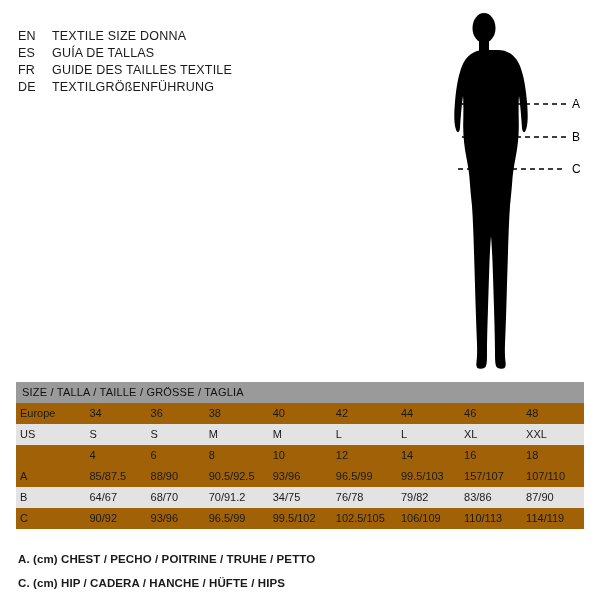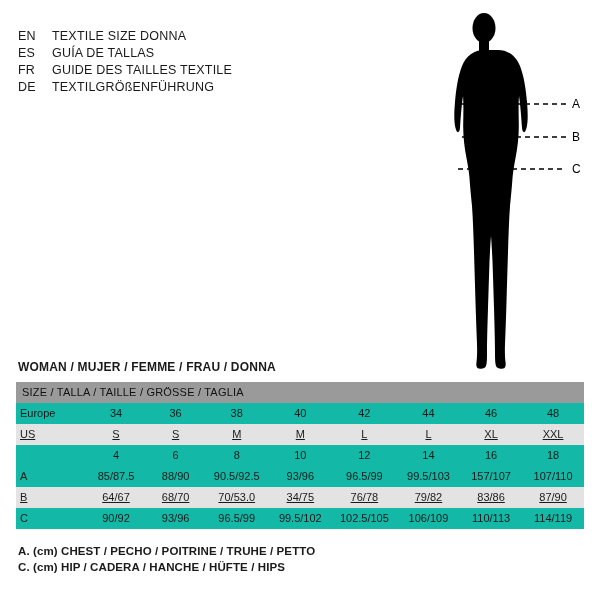--- a/index.html
+++ b/index.html
@@ -81,43 +81,42 @@
     line-height: 13px;
   }
   tr.head-row td {
     background: #9a9a9a;
     color: #111111;
     font-weight: normal;
     font-size: 11px;
     letter-spacing: 0.2px;
     padding-left: 6px;
   }
-  tr.shade td { background: #e3e3e3; text-decoration: underline; }
-  tr.plain td { background: #14b8a6; }
+  tr.shade td { background: #e3e3e3; }
+  tr.plain td { background: #a16207; }
   td.rowlabel {
     text-align: left;
     padding-left: 6px;
     width: 74px;
   }
   td.val {
-    text-align: center;
     width: 61px;
   }
 
   
   .notes {
     position: absolute;
     left: 18px;
     top: 543px;
     font-size: 11.5px;
     line-height: 16px;
     font-weight: bold;
     letter-spacing: 0.1px;
   }
-  .notes div { white-space: nowrap; }
+  .notes div { white-space: nowrap; margin-top: 8px; }
 </style>
 </head>
 <body>
 
 <div class="page">
 
   <div class="lang-block">
     <div class="lang-row">
       <span class="lang-code">EN</span>
       <span class="lang-text">TEXTILE SIZE DONNA</span>
@@ -196,21 +195,20 @@
       </g>
       <text x="142" y="135" font-family="Liberation Sans, sans-serif" font-size="12" fill="#000000">B</text>
 
       <g stroke="#000000" stroke-width="1.4" stroke-dasharray="5,4">
         <line x1="28" y1="163" x2="136" y2="163"></line>
       </g>
       <text x="142" y="167" font-family="Liberation Sans, sans-serif" font-size="12" fill="#000000">C</text>
     </svg>
   </div>
 
-  <div class="woman-label">WOMAN / MUJER / FEMME / FRAU / DONNA</div>
 
   <table class="size-table">
     <tbody>
       <tr class="head-row">
         <td colspan="9">SIZE / TALLA / TAILLE / GRÖSSE / TAGLIA</td>
       </tr>
 
       <tr class="plain">
         <td class="rowlabel">Europe</td>
         <td class="val">34</td>
@@ -257,21 +255,21 @@
         <td class="val">96.5/99</td>
         <td class="val">99.5/103</td>
         <td class="val">157/107</td>
         <td class="val">107/110</td>
       </tr>
 
       <tr class="shade">
         <td class="rowlabel">B</td>
         <td class="val">64/67</td>
         <td class="val">68/70</td>
-        <td class="val">70/53.0</td>
+        <td class="val">70/91.2</td>
         <td class="val">34/75</td>
         <td class="val">76/78</td>
         <td class="val">79/82</td>
         <td class="val">83/86</td>
         <td class="val">87/90</td>
       </tr>
 
       <tr class="plain">
         <td class="rowlabel">C</td>
         <td class="val">90/92</td>

